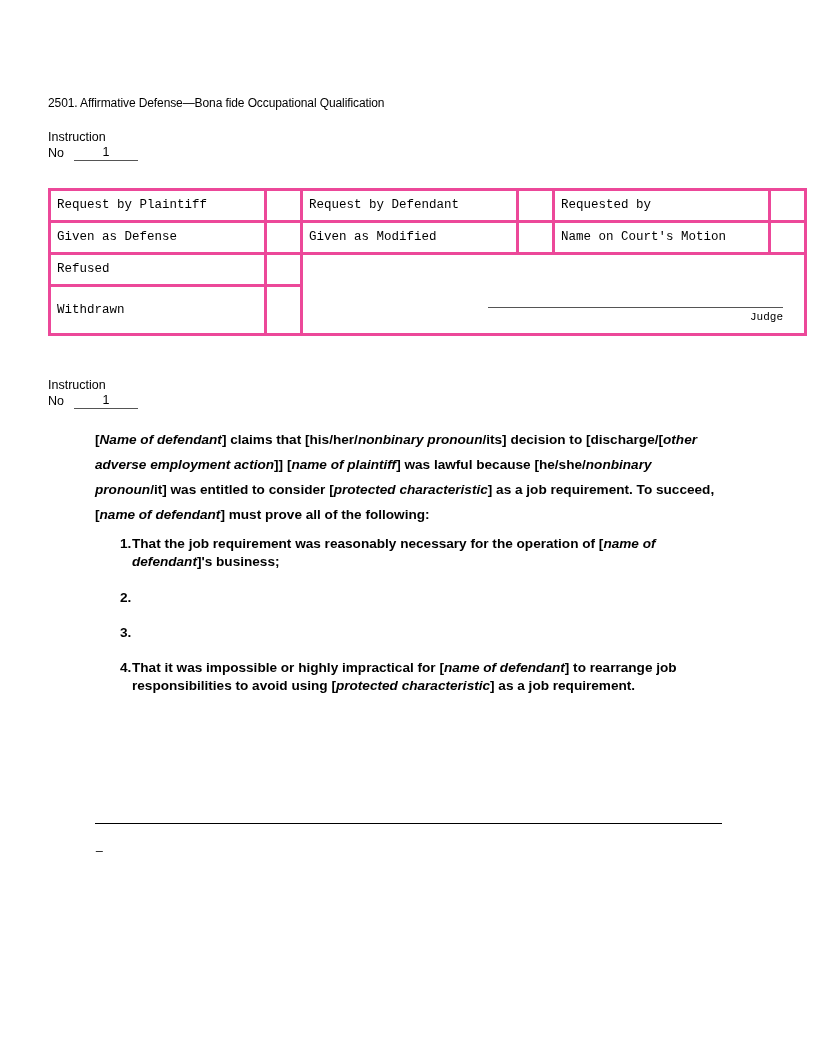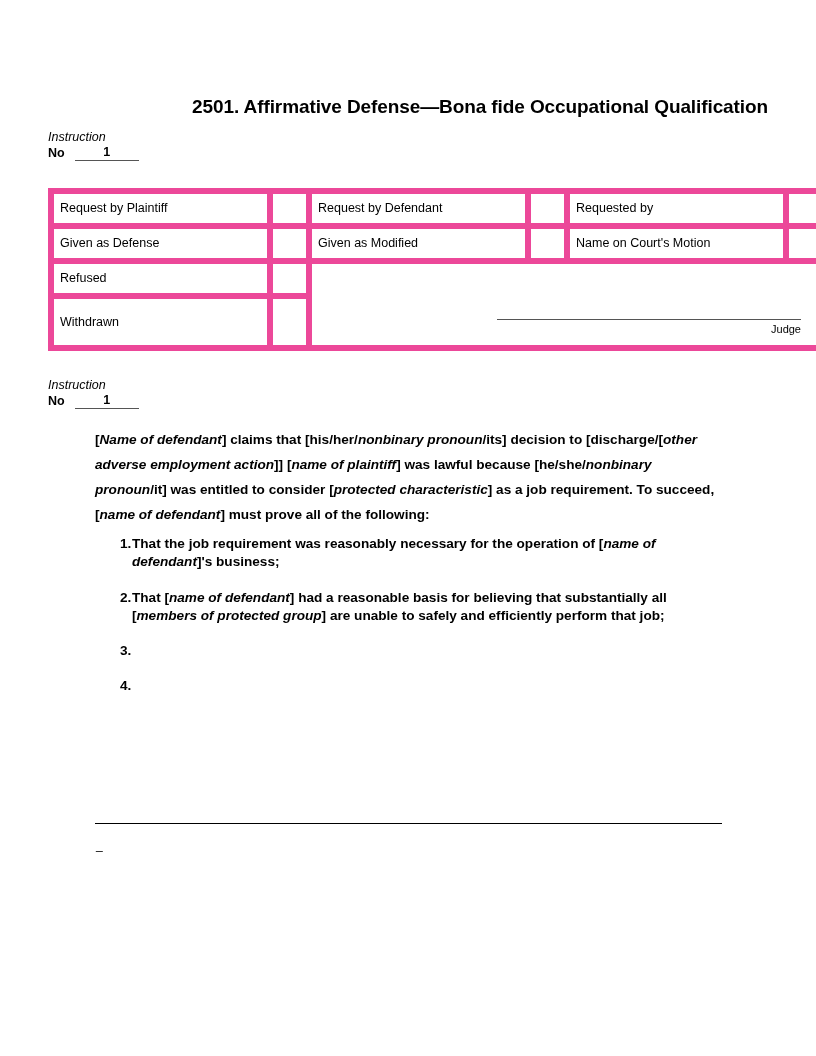--- a/index.html
+++ b/index.html
@@ -22,39 +22,38 @@
     width: 816px;
     height: 1056px;
   }
 
   
   .doc-title {
     position: absolute;
     left: 48px;
     top: 96px;
     width: 720px;
-    text-align: right;
-    font-size: 19px;
-    font-weight: bold;
+    text-align: left;
+    font-size: 12px;
+    font-weight: normal;
     letter-spacing: -0.1px;
   }
 
   
   .instruction-block {
     position: absolute;
     left: 48px;
     font-size: 12.5px;
     line-height: 15px;
   }
-  .instruction-block .ib-line1 { display: block; font-style: italic; }
+  .instruction-block .ib-line1 { display: block; }
   .instruction-block .ib-line2 {
     display: flex;
     align-items: flex-end;
     gap: 0;
-    font-weight: bold;
   }
   .ib-no-label { display: inline-block; }
   .ib-no-value {
     display: inline-block;
     min-width: 64px;
     margin-left: 10px;
     border-bottom: 1px solid #555;
     text-align: center;
     padding-bottom: 1px;
     font-size: 12.5px;
@@ -68,26 +67,27 @@
   .disposition-table {
     position: absolute;
     left: 48px;
     top: 188px;
     width: 720px;
     border-collapse: collapse;
     table-layout: fixed;
     font-size: 12.5px;
   }
   .disposition-table td {
-    border: 6px solid #ec4899;
+    border: 3px solid #ec4899;
     padding: 0 0 0 6px;
     vertical-align: middle;
     height: 29px;
     font-size: 12.5px;
     line-height: 15px;
+    font-family: Liberation Mono, monospace;
   }
   .disposition-table tr.row-tall td { height: 46px; }
   .col-label { width: 207px; }
   .col-box   { width: 33px; padding: 0 !important; }
   .col-merged { vertical-align: bottom !important; padding: 8px !important; }
 
   .sig-wrap {
     position: relative;
     height: 100%;
     width: 100%;
@@ -270,27 +270,27 @@
 
   <div class="body-text" id="intro-paragraph"><span>[</span><i>Name of defendant</i><span>] claims that [his/her/</span><i>nonbinary pronoun</i><span>/its] decision to [discharge/[</span><i>other adverse employment action</i><span>]] [</span><i>name of plaintiff</i><span>] was lawful because [he/she/</span><i>nonbinary pronoun</i><span>/it] was entitled to consider [</span><i>protected characteristic</i><span>] as a job requirement. To succeed, [</span><i>name of defendant</i><span>] must prove all of the following:</span></div>
 
   <div class="element-list" id="element-list">
       <div class="element-item">
         <div class="element-num">1.</div>
         <div class="element-text"><span>That the job requirement was reasonably necessary for the operation of [</span><i>name of defendant</i><span>]'s business;</span></div>
       </div>
       <div class="element-item">
         <div class="element-num">2.</div>
-        <div class="element-text"><span>That [</span><i>name of defendant</i><span>] had a reasonable basis for believing that substantially all [</span><i>members of protected group</i><span>] are unable to safely and efficiently perform that job;</span></div>
       </div>
       <div class="element-item">
         <div class="element-num">3.</div>
       </div>
       <div class="element-item">
         <div class="element-num">4.</div>
+        <div class="element-text"><span>That it was impossible or highly impractical for [</span><i>name of defendant</i><span>] to rearrange job responsibilities to avoid using [</span><i>protected characteristic</i><span>] as a job requirement.</span></div>
       </div>
     </div>
 
   <div class="footer-rule"></div>
   <div class="footer-note">
     <span class="footer-dash">_</span>
   </div>
 
 </div>
 

